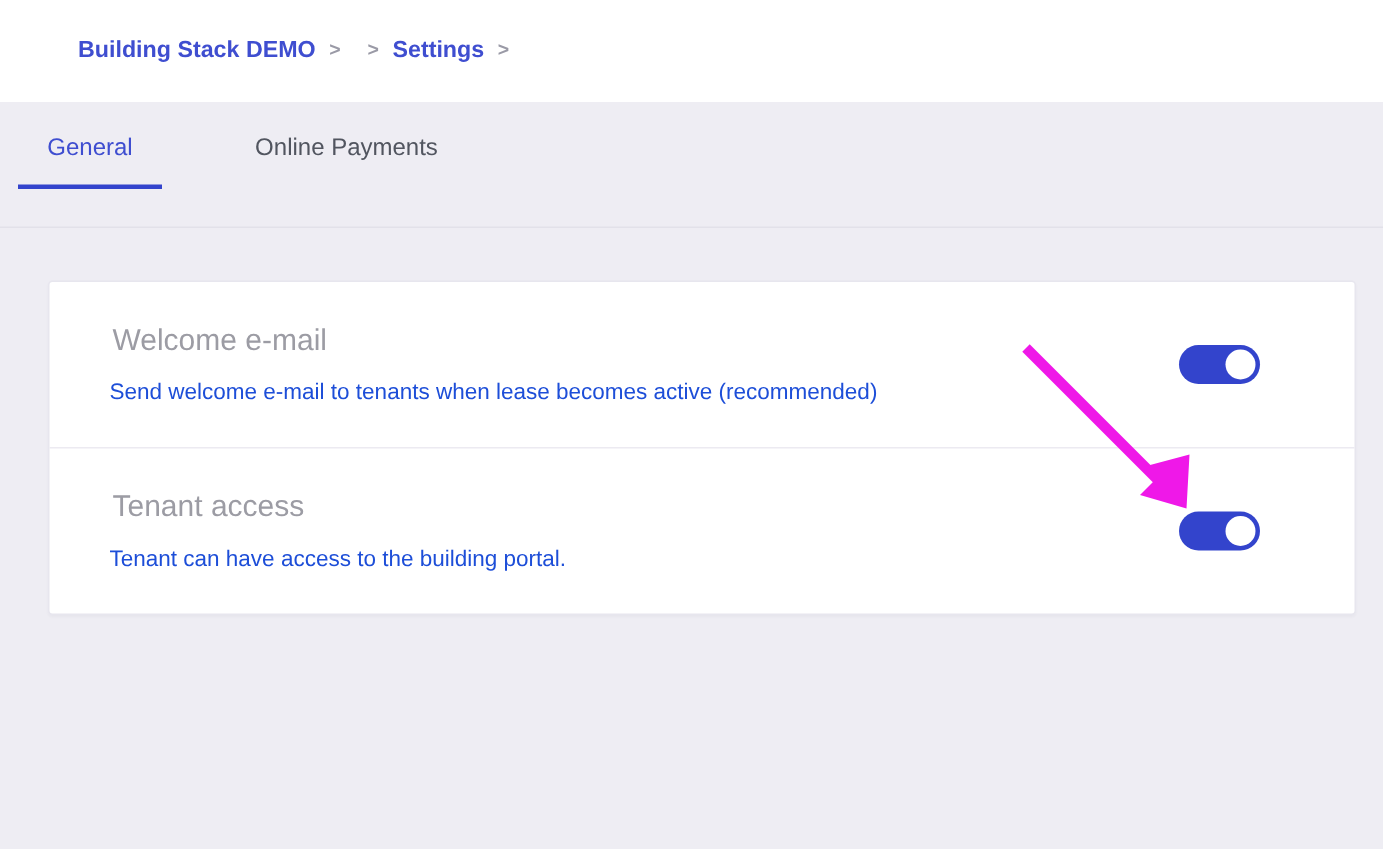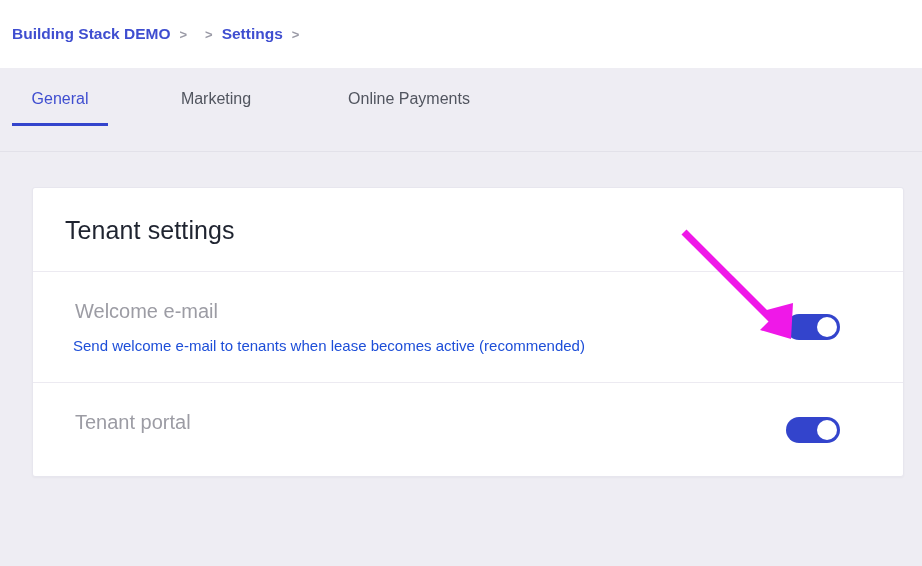--- a/index.html
+++ b/index.html
@@ -20,24 +20,25 @@
   .header {
     height: 68px;
     background: #ffffff;
     display: flex;
     align-items: center;
     box-sizing: border-box;
     padding-left: 12px;
   }
   .breadcrumb {
     display: flex;
-    align-items: center;
+    align-items: flex-start;
     font-size: 15.5px;
     font-weight: bold;
     white-space: nowrap;
+    margin-left: 40px;
   }
   .crumb-link {
     color: #3f4ed0;
     text-decoration: none;
     cursor: pointer;
   }
   .crumb-current {
     color: #a0a0a8;
     font-weight: bold;
   }
@@ -184,40 +185,37 @@
     <a class="crumb-link">Building Stack DEMO</a>
     <span class="crumb-sep">&gt;</span>
     <span class="crumb-sep">&gt;</span>
     <a class="crumb-link">Settings</a>
     <span class="crumb-sep">&gt;</span>
   </nav>
 </div>
 
 <div class="tabbar">
   <div class="tab tab-0 active">General</div>
-  <div class="tab tab-2">Marketing</div>
   <div class="tab tab-3">Online Payments</div>
 </div>
 
 <div class="card">
 
-  <div class="card-header">
-    <h1 class="card-title">Tenant settings</h1>
-  </div>
 
   <div class="setting-row">
     <p class="setting-label">Welcome e-mail</p>
     <p class="setting-desc">Send welcome e-mail to tenants when lease becomes active (recommended)</p>
     <button class="toggle">
       <span class="knob"></span>
     </button>
   </div>
 
   <div class="setting-row">
-    <p class="setting-label">Tenant portal</p>
+    <p class="setting-label">Tenant access</p>
+    <p class="setting-desc">Tenant can have access to the building portal.</p>
     <button class="toggle">
       <span class="knob"></span>
     </button>
   </div>
 
 </div>
 
 <svg class="annotation" viewBox="0 0 922 566" xmlns="http://www.w3.org/2000/svg">
   <line x1="684" y1="232" x2="772" y2="320" stroke="#ef18e8" stroke-width="7" stroke-linecap="butt"></line>
   <polygon points="791,339 760,330 771,319 763,311 793,303" fill="#ef18e8"></polygon>

